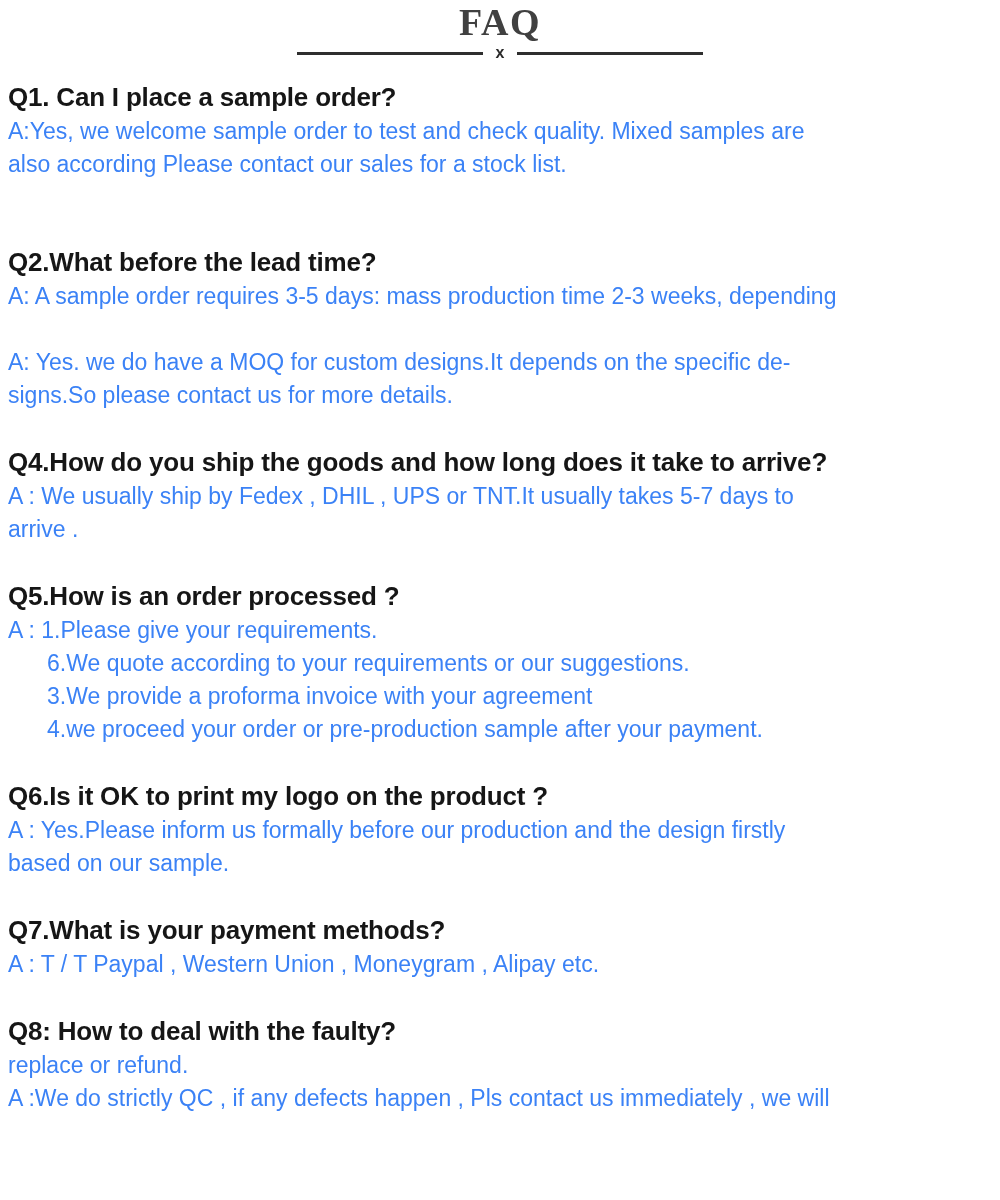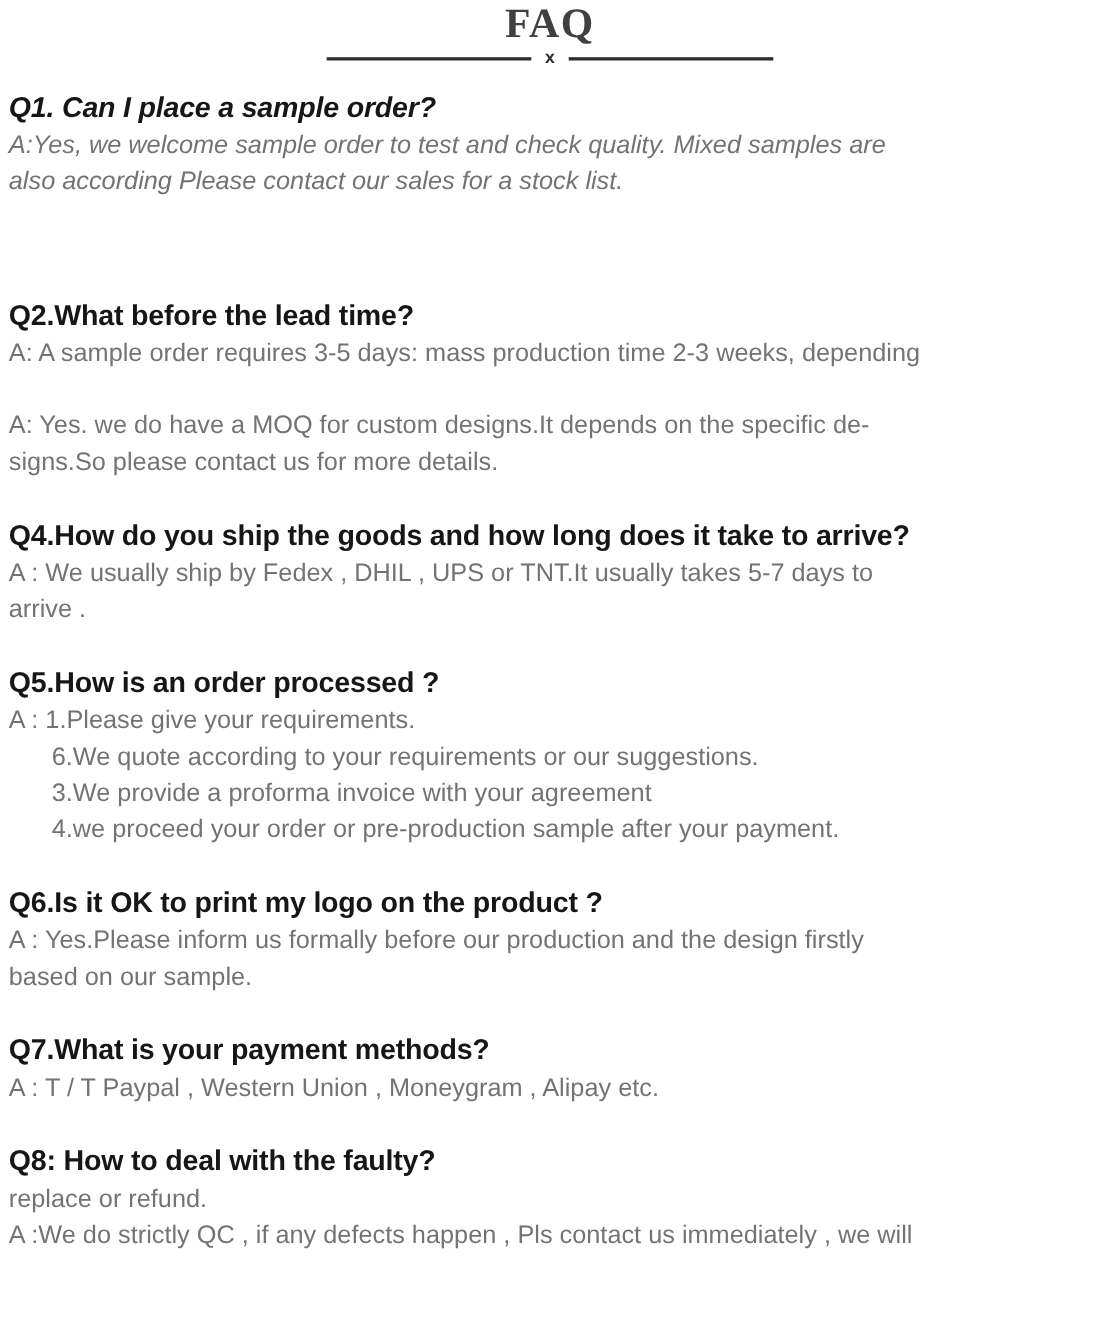--- a/index.html
+++ b/index.html
@@ -46,37 +46,36 @@
     color: #2a2a2a;
     font-weight: bold;
   }
   .content {
     padding: 19px 8px 0 8px;
   }
   .sec {
     margin-bottom: 33px;
   }
   .sec.gap-large {
-    margin-bottom: 88px;
-    font-style: italic;
+    margin-bottom: 64px;
   }
   .q {
     margin: 0 0 1px 0;
     font-size: 26px;
     line-height: 34px;
     font-weight: bold;
     letter-spacing: -0.2px;
     color: #161616;
     white-space: nowrap;
   }
   .a-line {
     font-size: 23px;
     line-height: 33px;
     white-space: nowrap;
-    color: #737373;
+    color: #3b82f6;
   }
   .a-line.indent {
     padding-left: 39px;
   }
 </style>
 </head>
 <body>
 
 <div class="header">
   <h1 class="page-title">FAQ</h1>

